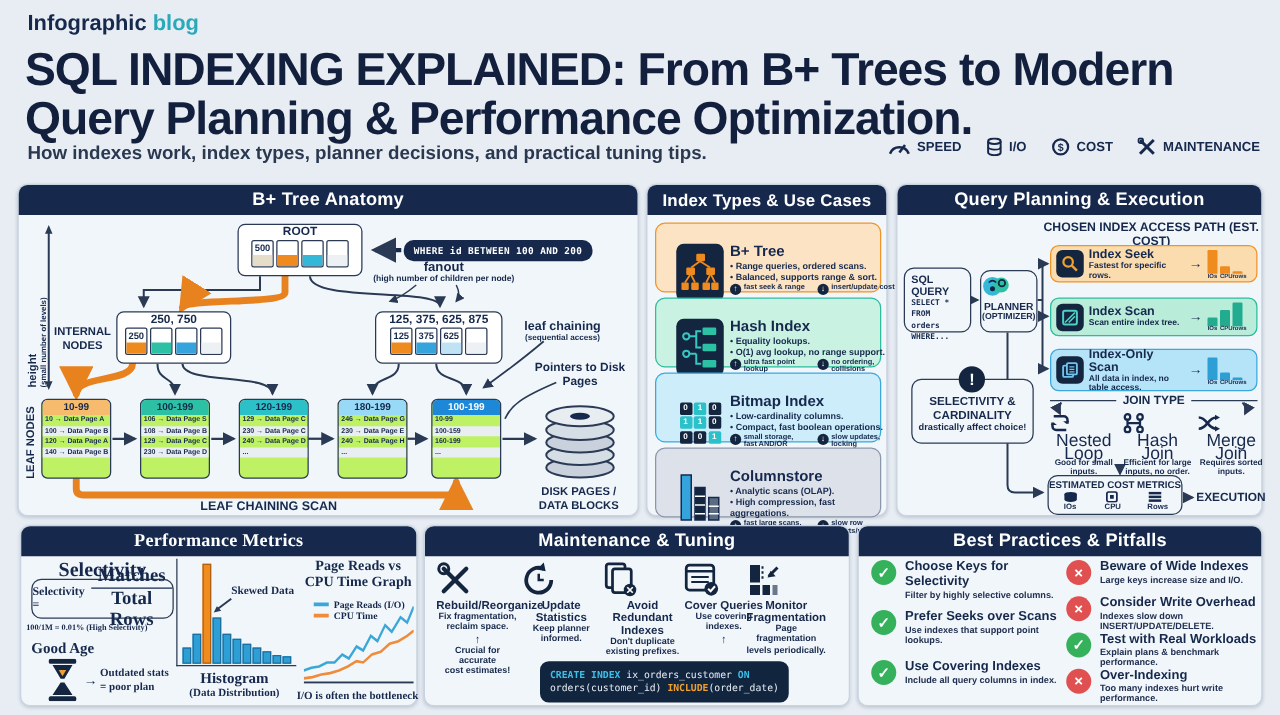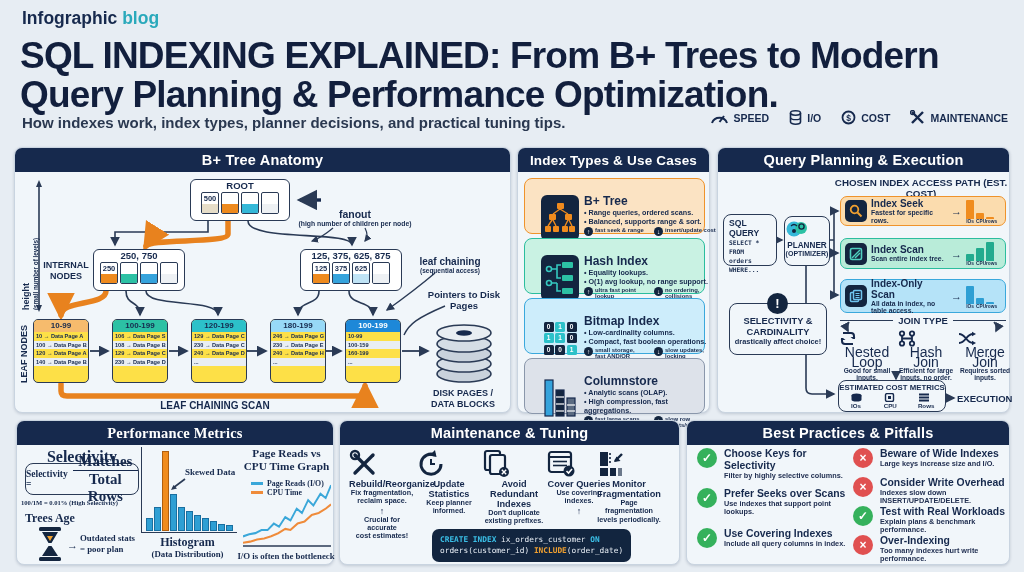--- a/index.html
+++ b/index.html
@@ -22,21 +22,21 @@
   .hbadges { display:flex; gap:20px; align-items:center; }
   .hbadge { display:flex; gap:5px; align-items:center; font-size:10.5px; font-weight:bold; }
 
   
   .nodebox { position:absolute; background:#fff; border:1.6px solid #2a3a55; border-radius:6px; }
   .nlabel { font-size:9.5px; font-weight:bold; text-align:center; line-height:12px; }
   .cells { display:flex; gap:2px; justify-content:center; padding:0 2px 2px; }
   .cell { width:18px; height:22px; border:1.2px solid #2a3a55; border-radius:2px; background:#fff; overflow:hidden; display:flex; flex-direction:column; }
   .cell .top { flex:1; font-size:7.5px; font-weight:bold; text-align:center; line-height:11px; }
   .cell .band { height:9px; }
-  .leaf { position:absolute; width:56px; height:64px; background:#fde047; border:1.6px solid #2a3a55; border-radius:5px; overflow:hidden; }
+  .leaf { position:absolute; width:56px; height:64px; background:#bef264; border:1.6px solid #2a3a55; border-radius:5px; overflow:hidden; }
   .leaf .lh { height:12px; font-size:8px; font-weight:bold; text-align:center; line-height:12px; }
   .leaf .lr { font-size:5.6px; font-weight:600; line-height:1.0; padding:2px 2px 1px; white-space:nowrap; }
   .leaf .lr:nth-child(odd) { background:#e9eef3; }
   .vtext { writing-mode:vertical-rl; transform:rotate(180deg); }
   .qbadge { position:absolute; background:#16294d; color:#fff; border-radius:8px; font-family:"DejaVu Sans Mono",monospace; font-size:7.5px; font-weight:bold; padding:4px 8px; letter-spacing:.3px; }
 
   
   .tcard { position:absolute; left:6px; width:181px; height:56px; border:1.5px solid; border-radius:8px; display:flex; gap:5px; padding:16px; }
   .tile { width:38px; height:46px; background:#13253f; border-radius:6px; flex:none; display:flex; align-items:center; justify-content:center; }
   .tname { font-size:12px; font-weight:bold; line-height:13px; }
@@ -192,20 +192,21 @@
             <div class="top"></div>
             <div class="band" style="background:#35b8d8;"></div>
           </div>
         <div class="cell">
             <div class="top"></div>
             <div class="band" style="background:#eef1f4;"></div>
           </div>
       </div>
     </div>
 
+    <div class="qbadge" style="left:308px;top:20px;">WHERE id BETWEEN 100 AND 200</div>
 
     <div class="abs c" style="left:265px;top:36px;width:150px;">
       <div class="b" style="font-size:10.5px;">fanout</div>
       <div style="font-size:6.8px;font-weight:600;">(high number of children per node)</div>
     </div>
 
     <div class="abs b c" style="left:26px;top:88px;width:50px;font-size:9px;line-height:11px;">INTERNAL NODES</div>
 
     <div class="nodebox" style="left:78px;top:77px;width:92px;height:42px;">
       <div class="nlabel">250, 750</div>
@@ -666,21 +667,21 @@
     <div class="abs b c" style="left:4px;top:3px;width:122px;font-size:16px;">Selectivity Formula</div>
     <div class="outline-box" style="left:8px;top:18px;width:114px;height:32px;display:flex;align-items:center;justify-content:center;gap:5px;border-width:1.5px;">
       <span class="b" style="font-size:9.5px;">Selectivity =</span>
       <span class="c" style="font-size:15px;font-weight:bold;">
         <div style="border-bottom:1.4px solid #16294d;padding:0 3px;">Matches</div>
         <div style="padding:0 3px;">Total Rows</div>
       </span>
     </div>
     <div class="abs b" style="left:4px;top:54px;width:128px;font-size:6.6px;">100/1M = 0.01% (High Selectivity)</div>
 
-    <div class="abs b" style="left:8px;top:66px;font-size:12px;">Trees Age</div>
+    <div class="abs b" style="left:8px;top:66px;font-size:12px;">Good Age</div>
     <svg class="abs" style="left:20px;top:82px;" width="26" height="34" viewBox="0 0 26 34">
       <g fill="#13253f">
           <rect x="2" y="0" width="22" height="4" rx="1.5"></rect>
           <rect x="2" y="30" width="22" height="4" rx="1.5"></rect>
           <path d="M5,5 h16 L14.5,16 h-3 Z M5,29 h16 L14.5,19 h-3 Z"></path>
         </g>
       <path d="M10,9 h6 l-3,5 z" fill="#f0a030"></path>
     </svg>
     <div class="abs b" style="left:50px;top:94px;font-size:11px;">→</div>
     <div class="abs b" style="left:63px;top:88px;width:72px;font-size:8.8px;line-height:11px;">

